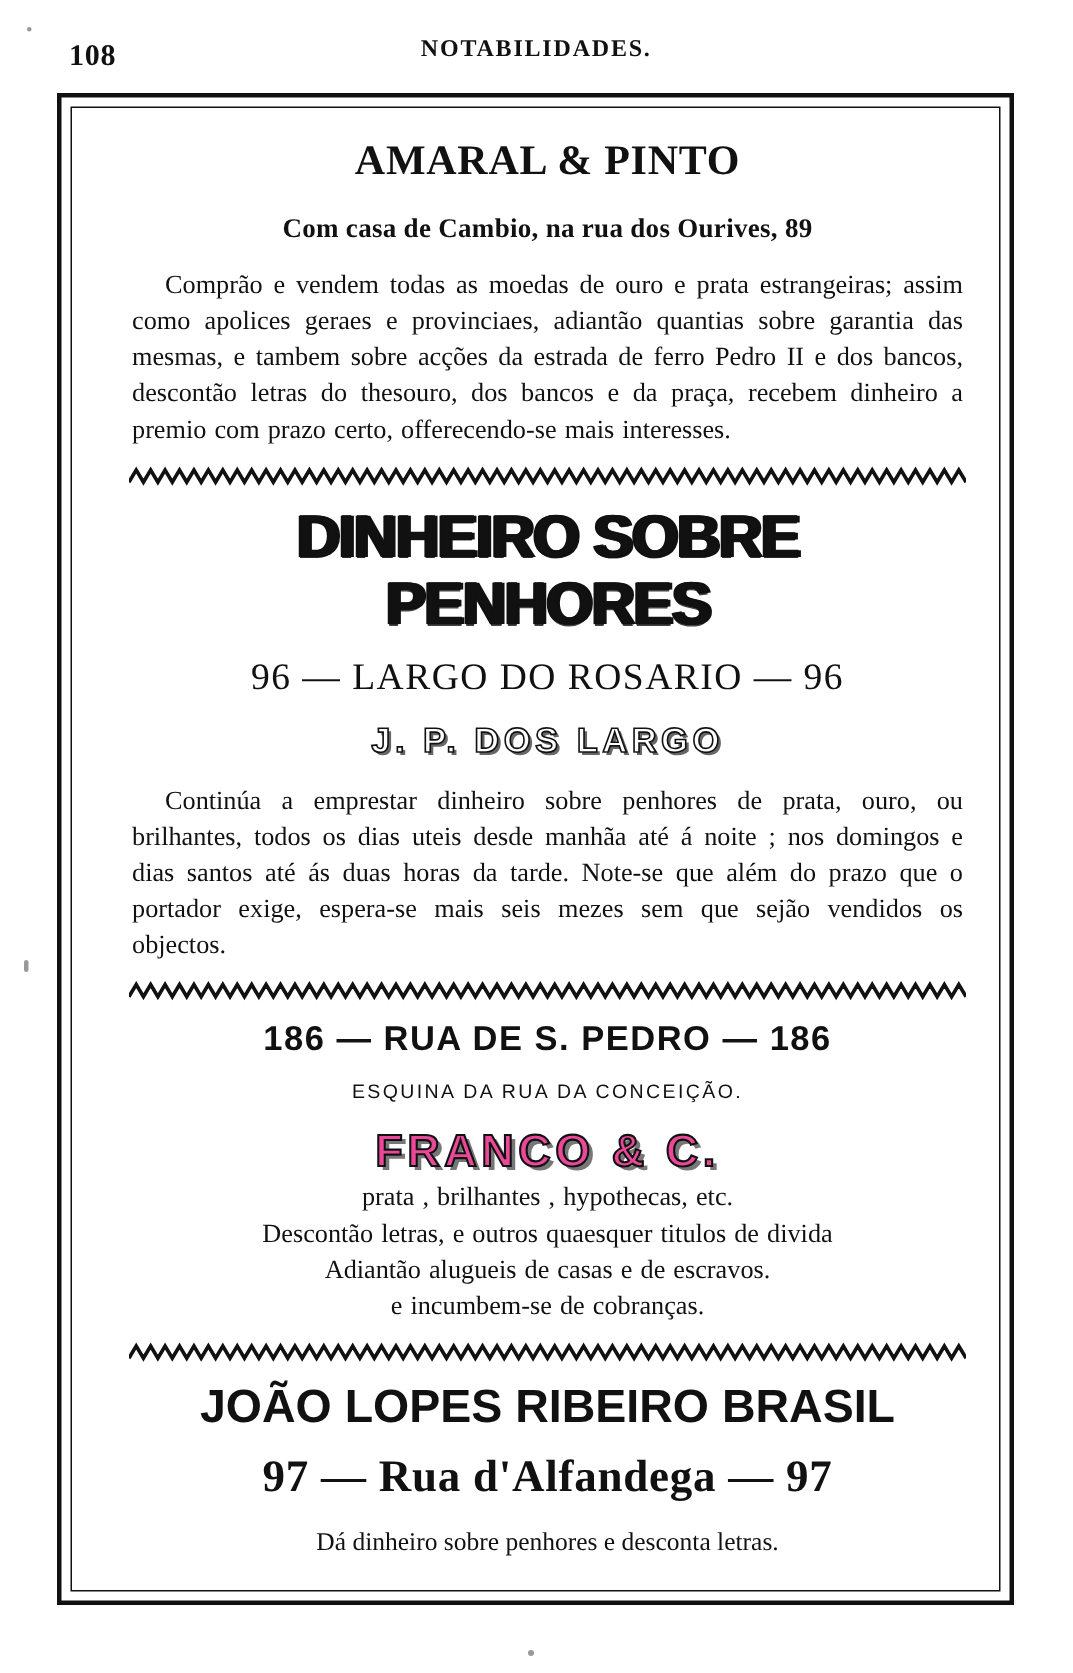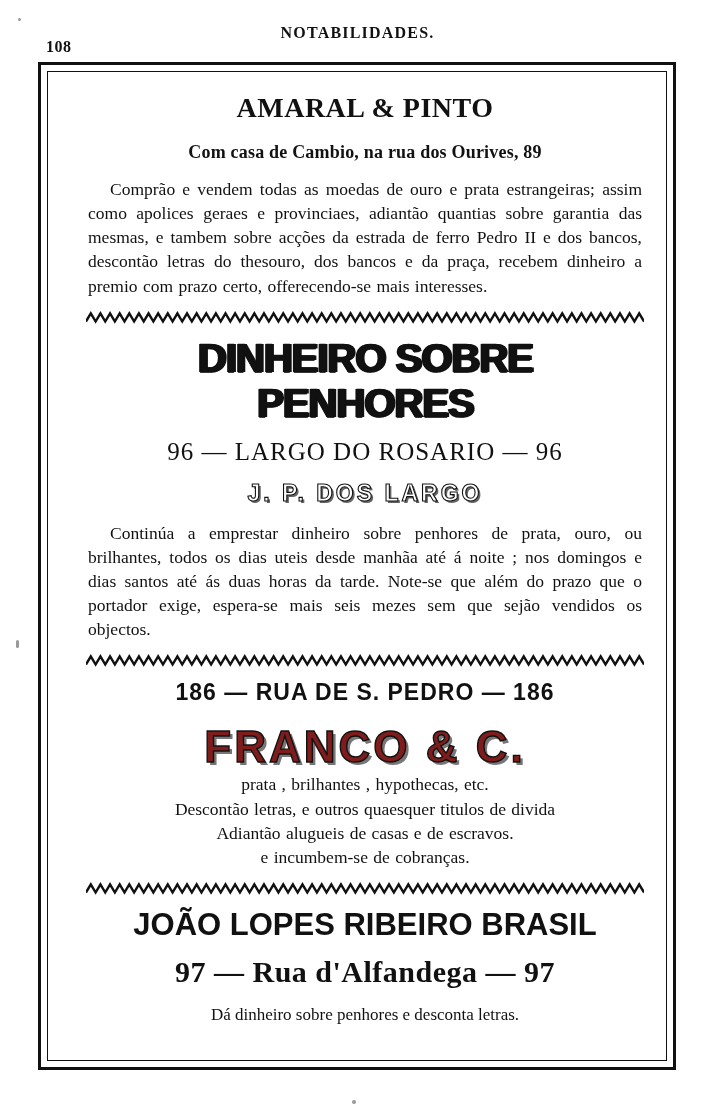--- a/index.html
+++ b/index.html
@@ -20,23 +20,22 @@
   .page-header {
     position: relative;
     height: 46px;
   }
   .folio {
     position: absolute;
     left: 46px;
     top: 26px;
     font-family: "Liberation Serif", serif;
     font-weight: bold;
-    font-size: 16px;
+    font-size: 20px;
     letter-spacing: 0.5px;
-    margin-top: 12px;
   }
   .running-head {
     position: absolute;
     left: 0;
     right: 0;
     top: 24px;
     text-align: center;
     font-family: "Liberation Serif", serif;
     font-weight: bold;
     font-size: 16px;
@@ -150,24 +149,24 @@
     font-family: "Liberation Sans", sans-serif;
     font-size: 13px;
     letter-spacing: 1.6px;
     margin: 14px 0 0 0;
   }
 
   .shadow-name-big {
     text-align: center;
     font-family: "Liberation Sans", sans-serif;
     font-weight: bold;
-    font-size: 44px;
+    font-size: 30px;
     letter-spacing: 3px;
     margin: 16px 0 0 0;
-    color: #7f1d1d;
+    color: #ec4899;
     -webkit-text-stroke: 1.4px #111;
     text-shadow: 3px 3px 0 #777;
   }
 
   .head-bold-wide {
     text-align: center;
     font-family: "Liberation Sans", sans-serif;
     font-weight: bold;
     font-size: 31px;
     letter-spacing: 0px;
@@ -226,20 +225,21 @@
       <div class="shadow-name">J. P. DOS LARGO</div>
       <div class="ad-body indent">Continúa a emprestar dinheiro sobre penhores de prata, ouro, ou brilhantes, todos os dias uteis desde manhãa até á noite ; nos domingos e dias santos até ás duas horas da tarde. Note-se que além do prazo que o portador exige, espera-se mais seis mezes sem que sejão vendidos os objectos.</div>
     </div>
 
     <svg class="divider" viewBox="0 0 580 14" preserveAspectRatio="none">
       <path d="M0 10 L5 3 L10 10 L15 3 L20 10 L25 3 L30 10 L35 3 L40 10 L45 3 L50 10 L55 3 L60 10 L65 3 L70 10 L75 3 L80 10 L85 3 L90 10 L95 3 L100 10 L105 3 L110 10 L115 3 L120 10 L125 3 L130 10 L135 3 L140 10 L145 3 L150 10 L155 3 L160 10 L165 3 L170 10 L175 3 L180 10 L185 3 L190 10 L195 3 L200 10 L205 3 L210 10 L215 3 L220 10 L225 3 L230 10 L235 3 L240 10 L245 3 L250 10 L255 3 L260 10 L265 3 L270 10 L275 3 L280 10 L285 3 L290 10 L295 3 L300 10 L305 3 L310 10 L315 3 L320 10 L325 3 L330 10 L335 3 L340 10 L345 3 L350 10 L355 3 L360 10 L365 3 L370 10 L375 3 L380 10 L385 3 L390 10 L395 3 L400 10 L405 3 L410 10 L415 3 L420 10 L425 3 L430 10 L435 3 L440 10 L445 3 L450 10 L455 3 L460 10 L465 3 L470 10 L475 3 L480 10 L485 3 L490 10 L495 3 L500 10 L505 3 L510 10 L515 3 L520 10 L525 3 L530 10 L535 3 L540 10 L545 3 L550 10 L555 3 L560 10 L565 3 L570 10 L575 3 L580 10" fill="none" stroke="#111" stroke-width="2.4"></path>
     </svg>
 
     <div class="ad">
       <div class="street-line">186 — RUA DE S. PEDRO — 186</div>
+      <div class="corner-line">ESQUINA DA RUA DA CONCEIÇÃO.</div>
       <div class="shadow-name-big">FRANCO &amp; C.</div>
       <div class="ad-body center" style="margin-top:0;">prata , brilhantes , hypothecas, etc.</div>
       <div class="ad-body center" style="margin-top:0;">Descontão letras, e outros quaesquer titulos de divida</div>
       <div class="ad-body center" style="margin-top:0;">Adiantão alugueis de casas e de escravos.</div>
       <div class="ad-body center" style="margin-top:0;">e incumbem-se de cobranças.</div>
     </div>
 
     <svg class="divider" viewBox="0 0 580 14" preserveAspectRatio="none">
       <path d="M0 10 L5 3 L10 10 L15 3 L20 10 L25 3 L30 10 L35 3 L40 10 L45 3 L50 10 L55 3 L60 10 L65 3 L70 10 L75 3 L80 10 L85 3 L90 10 L95 3 L100 10 L105 3 L110 10 L115 3 L120 10 L125 3 L130 10 L135 3 L140 10 L145 3 L150 10 L155 3 L160 10 L165 3 L170 10 L175 3 L180 10 L185 3 L190 10 L195 3 L200 10 L205 3 L210 10 L215 3 L220 10 L225 3 L230 10 L235 3 L240 10 L245 3 L250 10 L255 3 L260 10 L265 3 L270 10 L275 3 L280 10 L285 3 L290 10 L295 3 L300 10 L305 3 L310 10 L315 3 L320 10 L325 3 L330 10 L335 3 L340 10 L345 3 L350 10 L355 3 L360 10 L365 3 L370 10 L375 3 L380 10 L385 3 L390 10 L395 3 L400 10 L405 3 L410 10 L415 3 L420 10 L425 3 L430 10 L435 3 L440 10 L445 3 L450 10 L455 3 L460 10 L465 3 L470 10 L475 3 L480 10 L485 3 L490 10 L495 3 L500 10 L505 3 L510 10 L515 3 L520 10 L525 3 L530 10 L535 3 L540 10 L545 3 L550 10 L555 3 L560 10 L565 3 L570 10 L575 3 L580 10" fill="none" stroke="#111" stroke-width="2.4"></path>
     </svg>

